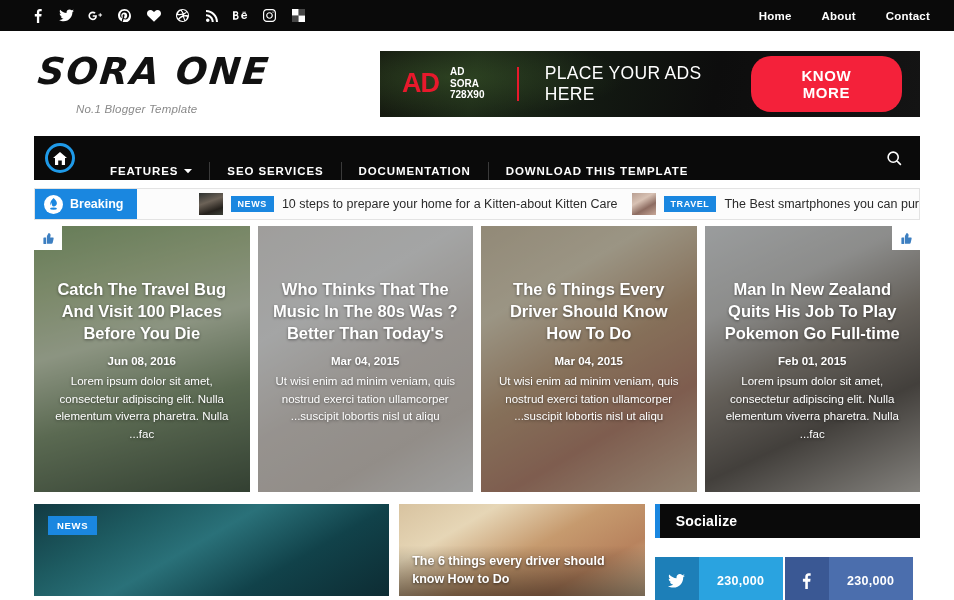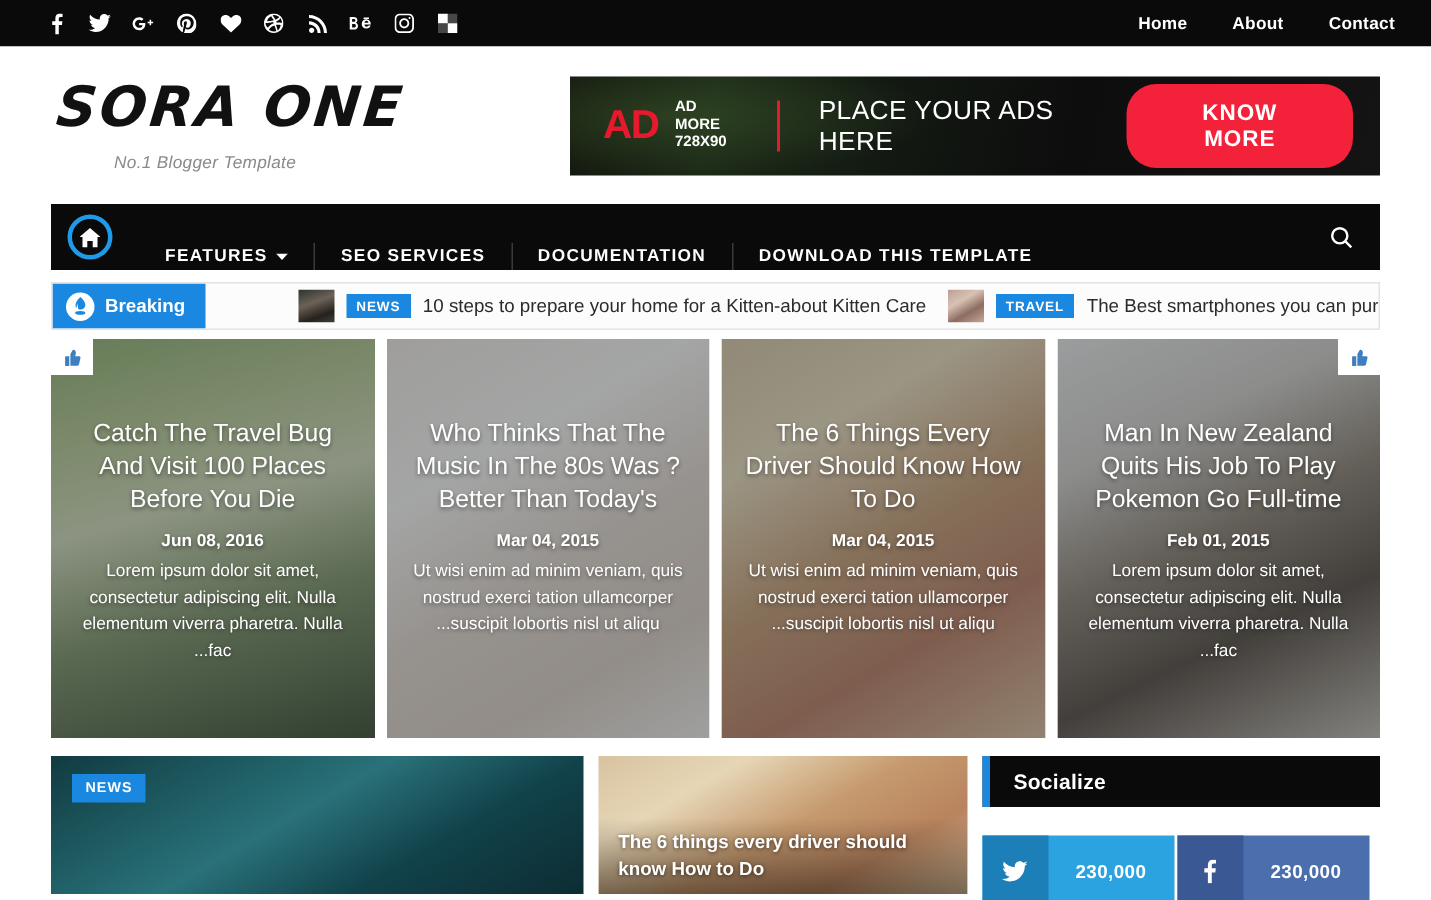--- a/index.html
+++ b/index.html
@@ -124,21 +124,21 @@
   .fcard .photo { position:absolute; inset:0; }
   .fcard .veil {
     position:absolute; inset:0;
     background:rgba(40,50,60,.40);
   }
   .fcard .body {
     position:absolute; left:0; right:0; top:53px;
     padding:0 14px; text-align:center; color:#fff;
   }
   .fcard h3 {
-    font-size:16.5px; font-weight:normal; line-height:1.33;
+    font-size:16.5px; font-weight:bold; line-height:1.33;
     text-shadow:0 1px 3px rgba(0,0,0,.45);
   }
   .fcard .date {
     margin-top:10px; font-size:11.5px; font-weight:bold;
     text-shadow:0 1px 3px rgba(0,0,0,.5);
   }
   .fcard .snippet {
     margin-top:6px; font-size:11.5px; line-height:1.55;
     text-shadow:0 1px 3px rgba(0,0,0,.45);
   }
@@ -269,21 +269,21 @@
 </div>
 
 <div class="header">
   <div class="brand">
     <div class="brand-title">SORA ONE</div>
     <div class="brand-sub">No.1 Blogger Template</div>
   </div>
   <div class="adbox">
     <div class="ad-ad">AD</div>
     <div class="ad-size">
-      <div>AD MORE</div>
+      <div>AD SORA</div>
       <div>728X90</div>
     </div>
     <div class="ad-rule"></div>
     <div class="ad-main">PLACE YOUR ADS HERE</div>
     <button class="ad-btn">KNOW MORE</button>
   </div>
 </div>
 
 <div class="mainnav">
   <div class="home-btn">

